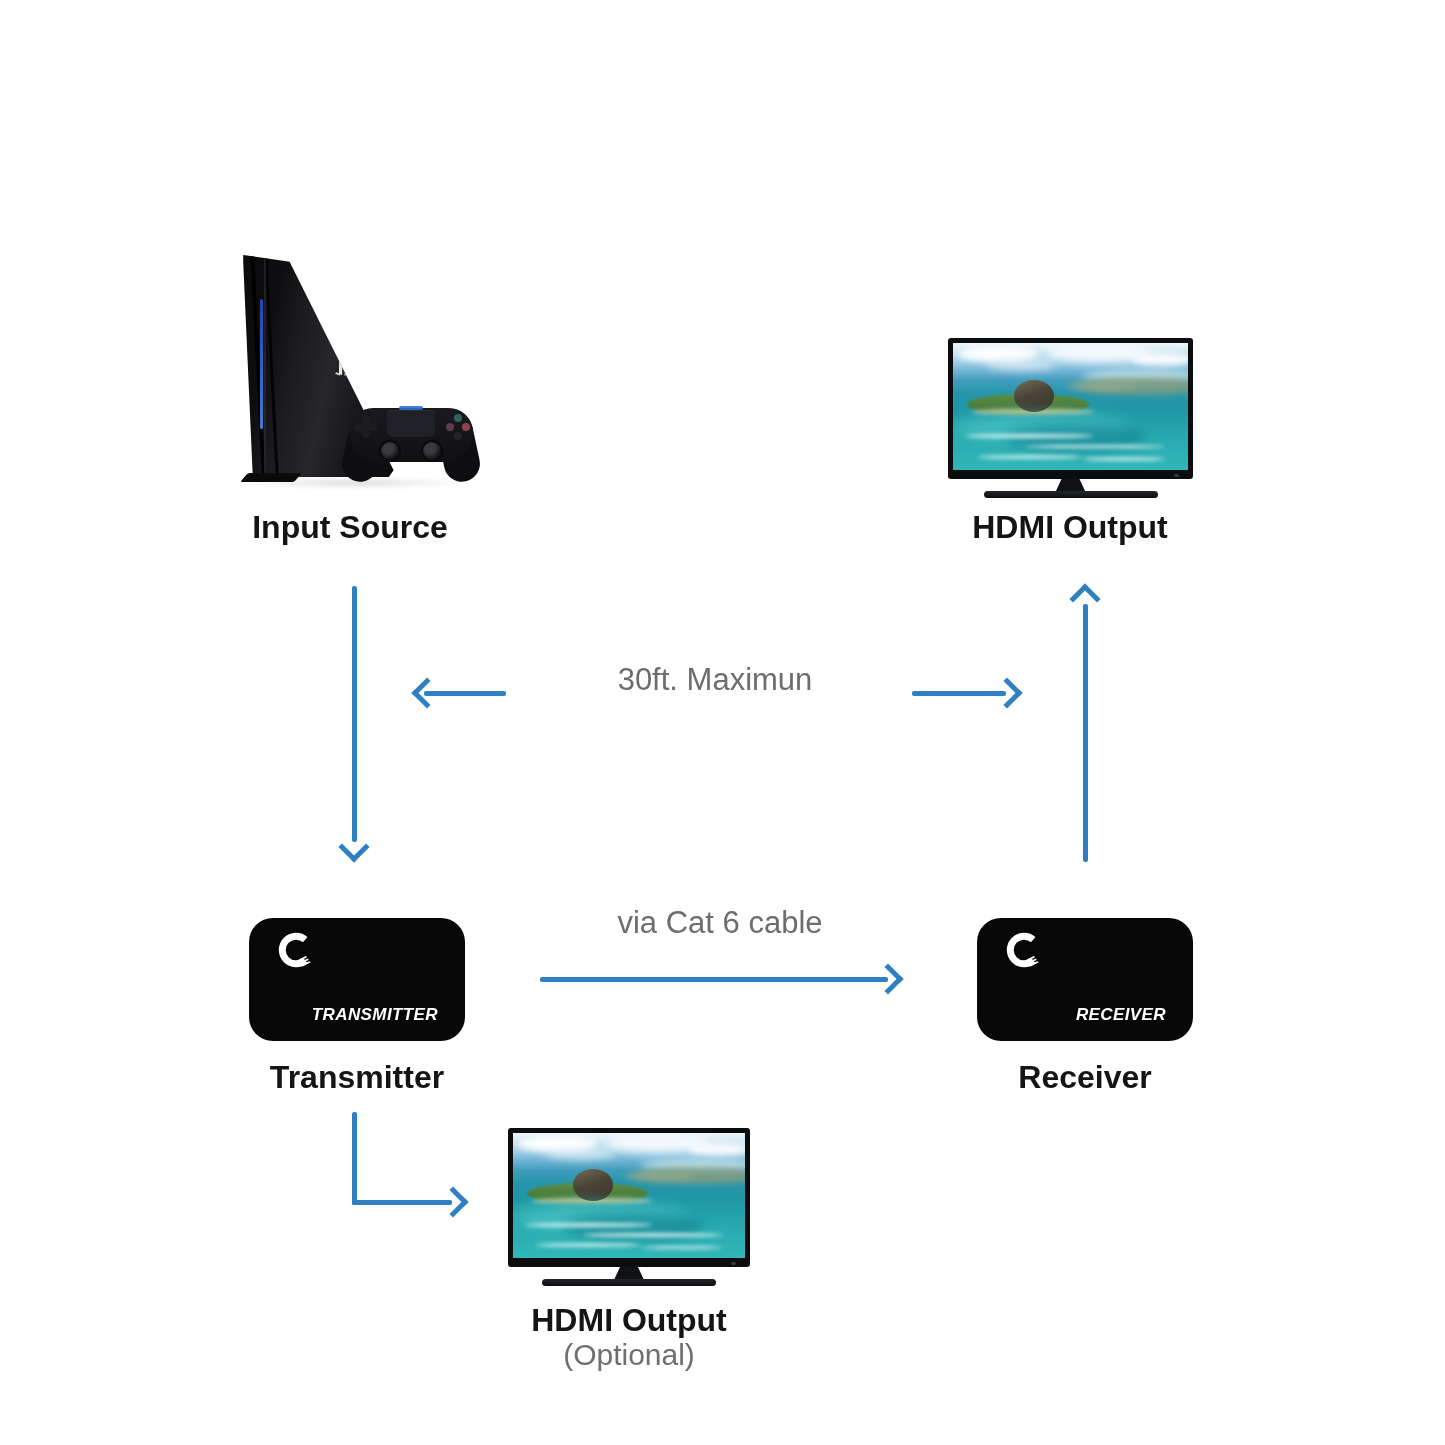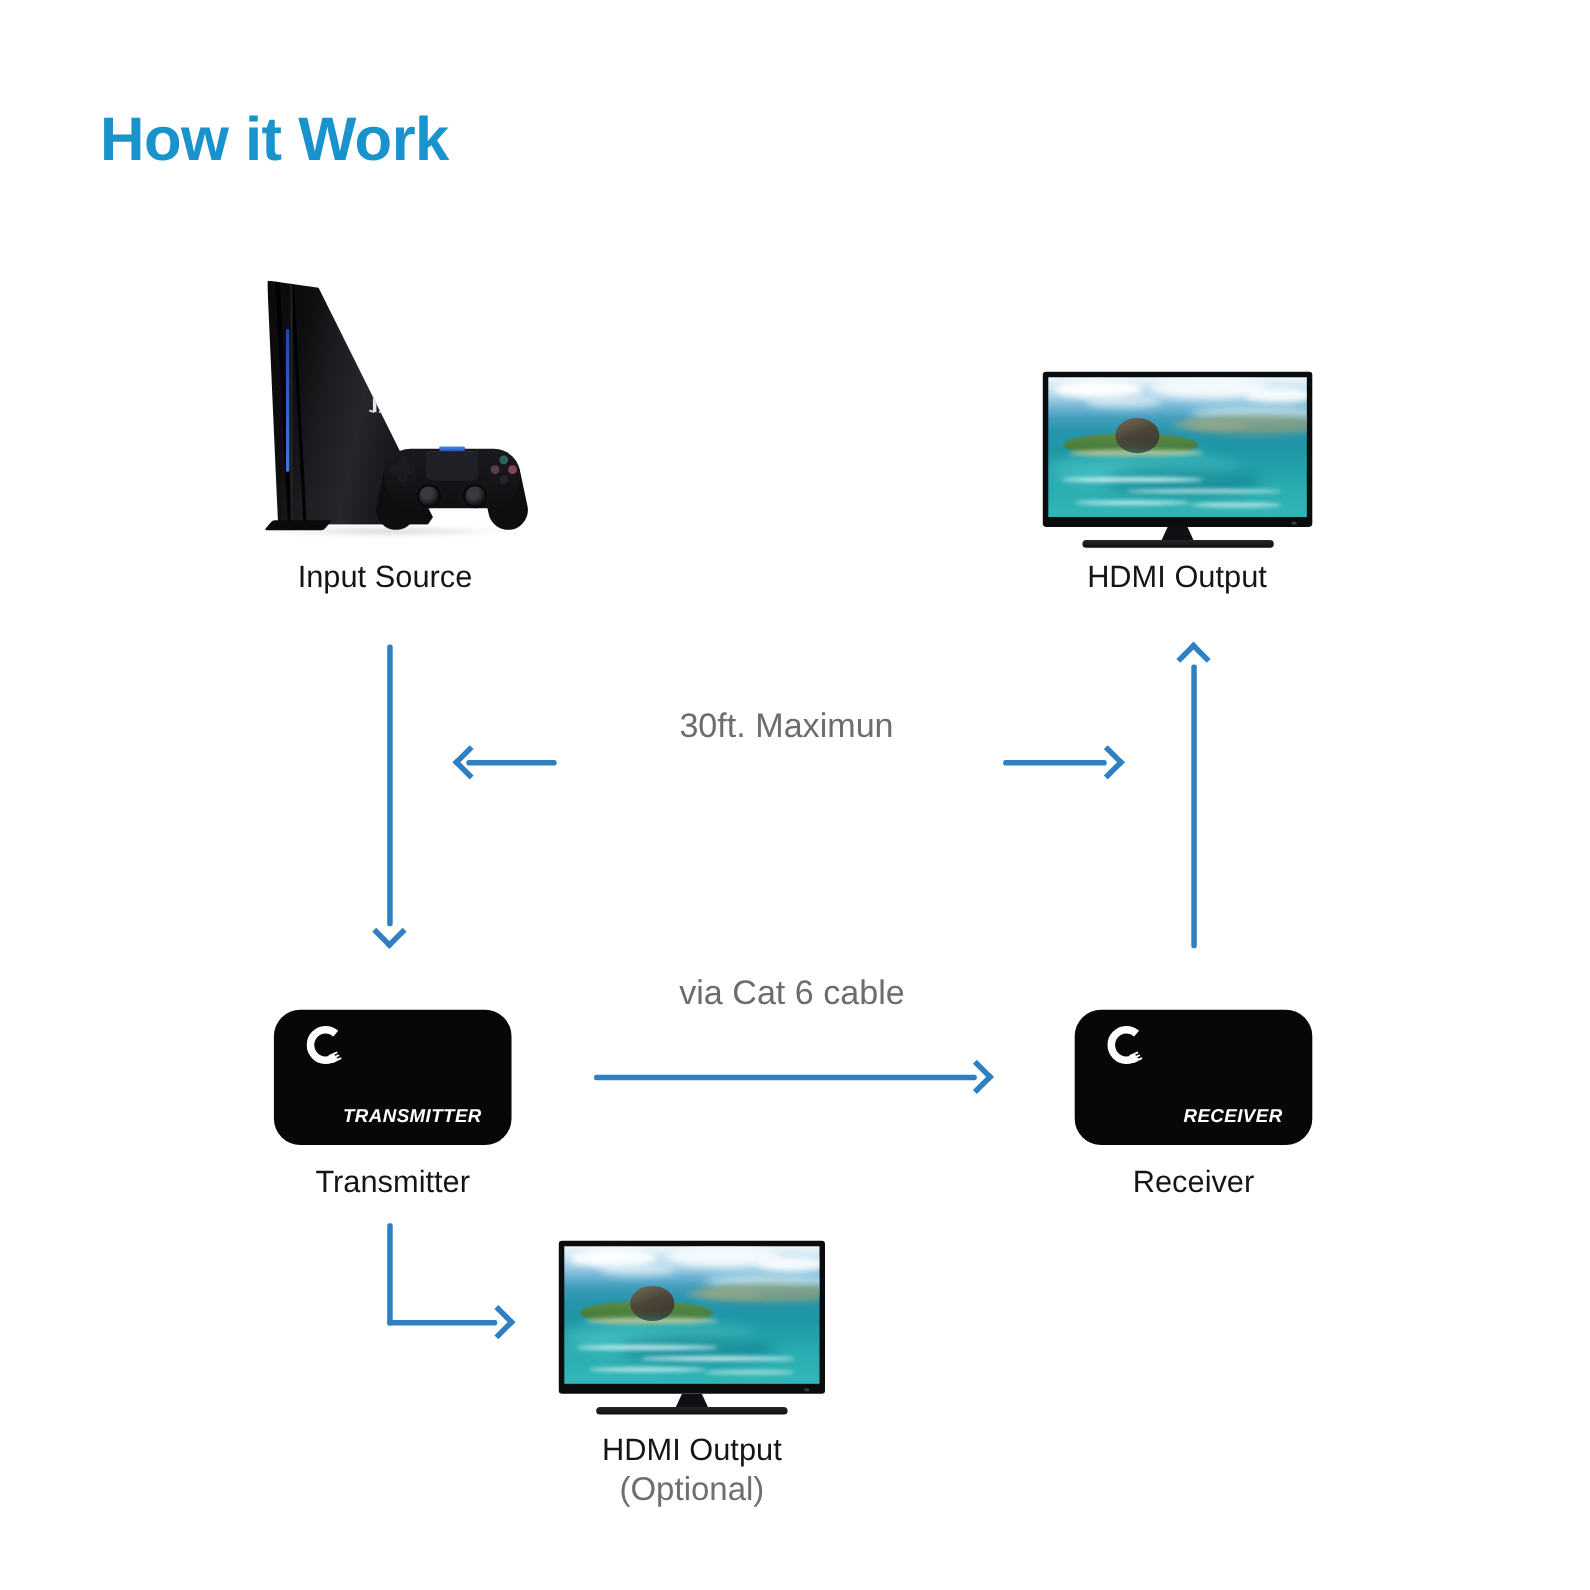--- a/index.html
+++ b/index.html
@@ -10,30 +10,31 @@
 
   
   .page-title {
     position:absolute; left:91px; top:93px;
     font-size:56px; font-weight:700; letter-spacing:-0.5px;
     color:var(--color-title,#1a93cd);
   }
 
   
   .node-label {
-    position:absolute; text-align:center; font-weight:400; font-size:28px;
+    position:absolute; text-align:center; font-weight:700; font-size:32px;
     color:var(--color-label,#151515);
   }
   .sub-label {
     position:absolute; text-align:center; font-weight:400; font-size:30px;
     color:var(--color-sublabel,#6f6f6f);
   }
   .annotation {
     position:absolute; text-align:center; font-size:31px; line-height:37px;
     color:var(--color-annotation,#6d6d6d);
+    margin-top:20px;
   }
   .annotation .b { font-weight:700; }
 
   
   .hline { position:absolute; height:5px; border-radius:2px; background:var(--color-arrow,#2e80c2); }
   .vline { position:absolute; width:5px;  border-radius:2px; background:var(--color-arrow,#2e80c2); }
   .chev {
     position:absolute; width:22px; height:22px; box-sizing:border-box;
     border:0 solid var(--color-arrow,#2e80c2); transform:rotate(45deg);
   }
@@ -129,21 +130,20 @@
   .ctrl-btn.b1 { right:15px; top:12px;  background:#2e6360; }
   .ctrl-btn.b2 { right:7px;  top:21px;  background:#8a4350; }
   .ctrl-btn.b3 { right:15px; top:30px;  background:#23232a; }
   .ctrl-btn.b4 { right:23px; top:21px;  background:#5d3c4e; }
 </style>
 </head>
 <body>
 
 <div id="canvas">
 
-  <div class="page-title">How it Work</div>
 
   <div class="ps4-group">
     <div class="ps4-slab">
       <div class="ps4-groove g1"></div>
       <div class="ps4-groove g2"></div>
       <div class="ps4-hl"></div>
       <div class="ps4-light"></div>
       <svg class="ps-logo" width="15" height="17" viewBox="0 0 15 17">
         <path d="M4 0l4.2 1.3c2.3.7 3.6 2.1 3.6 4.1 0 2-1.5 2.9-3.4 2.3L7.2 7.2V15L4 14z" fill="#e8e8ea"></path>
         <path d="M1.2 12.2l-1.2 1.6 5.2 1.9v-2.3zM9.4 13.6v2.1l4.2-1.4-1.3-1.6z" fill="#e8e8ea" opacity=".85"></path>

